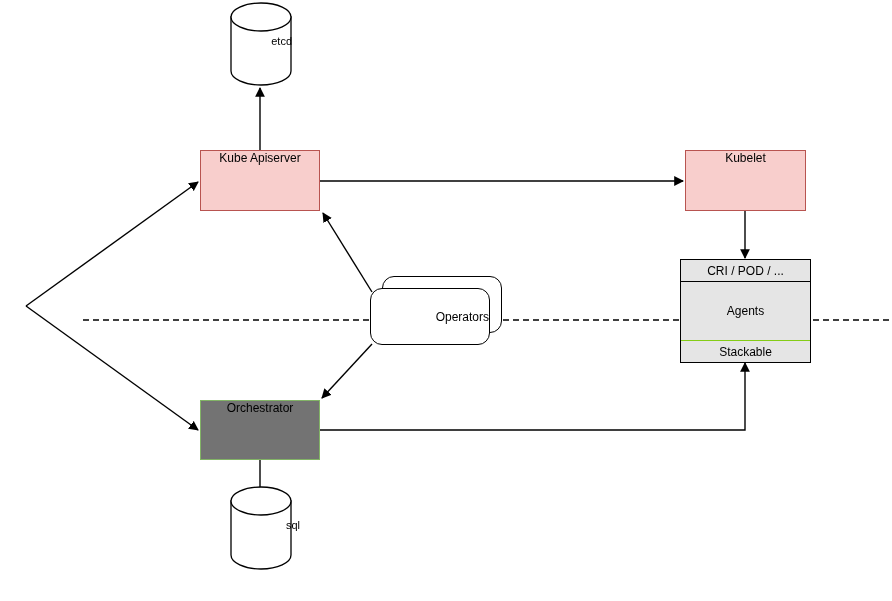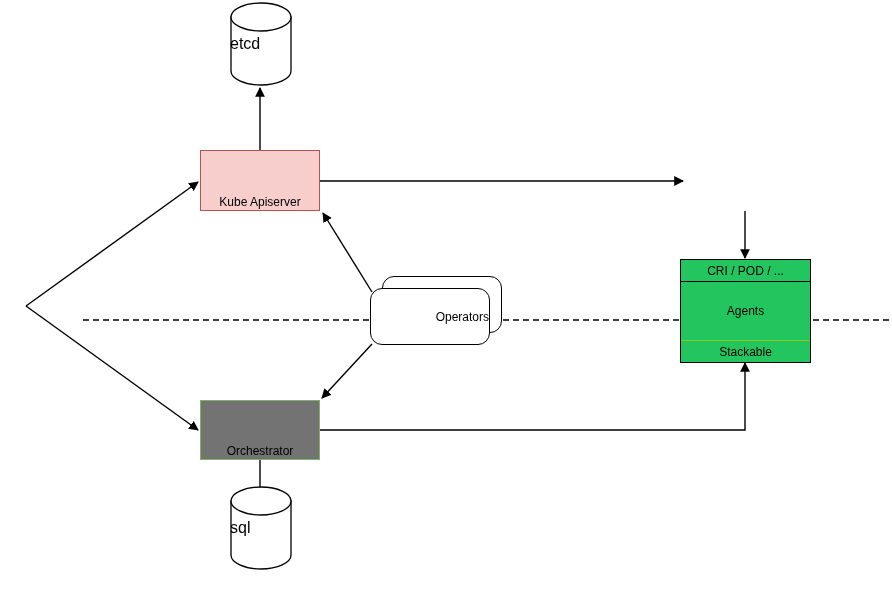--- a/index.html
+++ b/index.html
@@ -22,21 +22,21 @@
     left: 0;
     top: 0;
     width: 892px;
     height: 601px;
     pointer-events: none;
   }
   .node {
     position: absolute;
     box-sizing: border-box;
     display: flex;
-    align-items: flex-end;
+    align-items: flex-start;
     justify-content: center;
     font-size: 12px;
     color: #000000;
     text-align: center;
     line-height: 1.25;
   }
   
   .box-red {
     background: #f8cecc;
     border: 1px solid #b85450;
@@ -86,21 +86,21 @@
     display: flex;
     flex-direction: column;
   }
   .agents .cell {
     box-sizing: border-box;
     display: flex;
     align-items: center;
     justify-content: center;
     font-size: 12px;
     color: #000000;
-    background: #22c55e;
+    background: #e5e5e5;
   }
   .agents .cell-top {
     height: 22px;
     border-bottom: 1px solid #000000;
   }
   .agents .cell-mid {
     flex: 1 1 auto;
   }
   .agents .cell-bot {
     height: 22px;
@@ -110,22 +110,22 @@
   .cyl {
     position: absolute;
   }
   .cyl svg {
     display: block;
   }
   .cyl-label {
     position: absolute;
     left: 0;
     width: 100%;
-    text-align: left;
-    font-size: 16px;
+    text-align: right;
+    font-size: 11px;
     color: #000000;
   }
   
   .actor {
     position: absolute;
   }
   .actor-label {
     position: absolute;
     left: -8px;
     top: 72px;
@@ -174,20 +174,23 @@
       <path d="M1,15 L1,69 A30,14 0 0 0 61,69 L61,15 Z" fill="#ffffff" stroke="#000000" stroke-width="1.3"></path>
       <ellipse cx="31" cy="15" rx="30" ry="14" fill="#ffffff" stroke="#000000" stroke-width="1.3"></ellipse>
     </svg>
     <div class="cyl-label" style="top:33px;">etcd</div>
   </div>
 
   <div class="node box-red" style="left:200px; top:150px; width:120px; height:61px;">
     <span>Kube Apiserver</span>
   </div>
 
+  <div class="node box-red" style="left:685px; top:150px; width:121px; height:61px;">
+    <span>Kubelet</span>
+  </div>
 
   <div class="agents" style="left:680px; top:259px; width:131px; height:104px;">
     <div class="cell cell-top">
       <span>CRI / POD / ...</span>
     </div>
     <div class="cell cell-mid">
       <span>Agents</span>
     </div>
     <div class="cell cell-bot">
       <span>Stackable</span>

